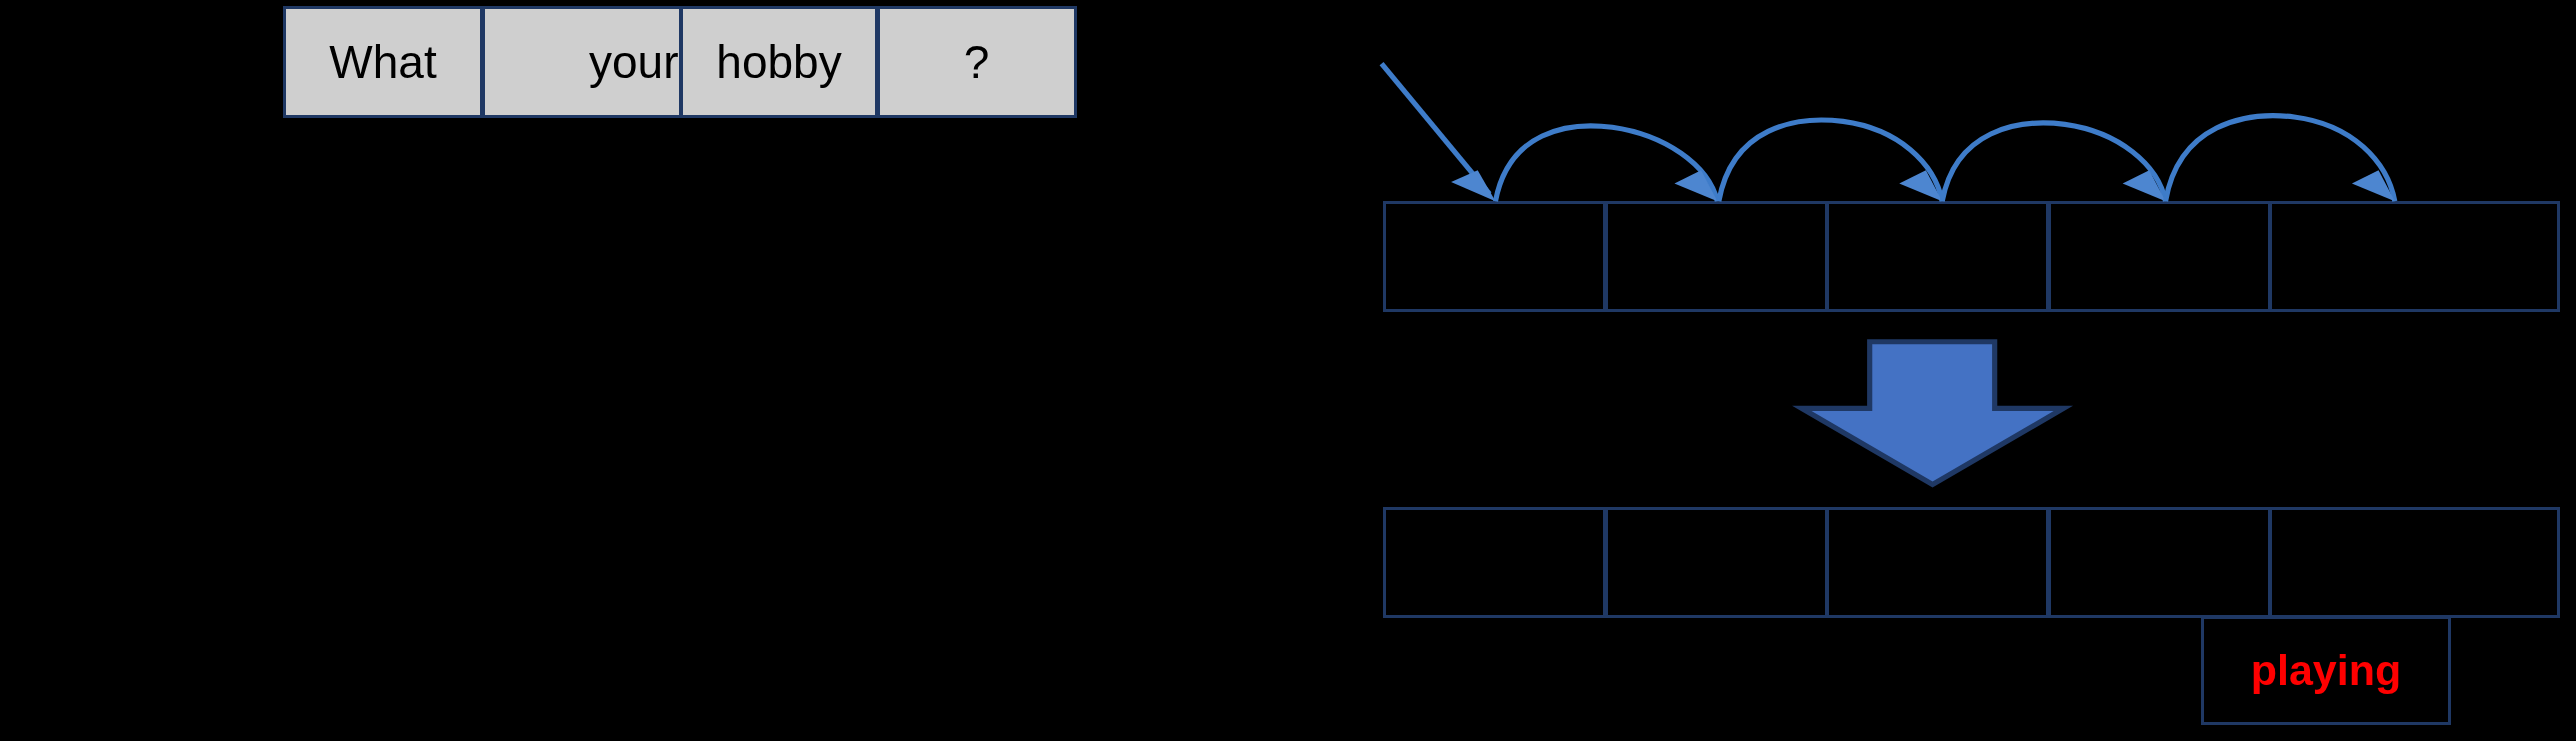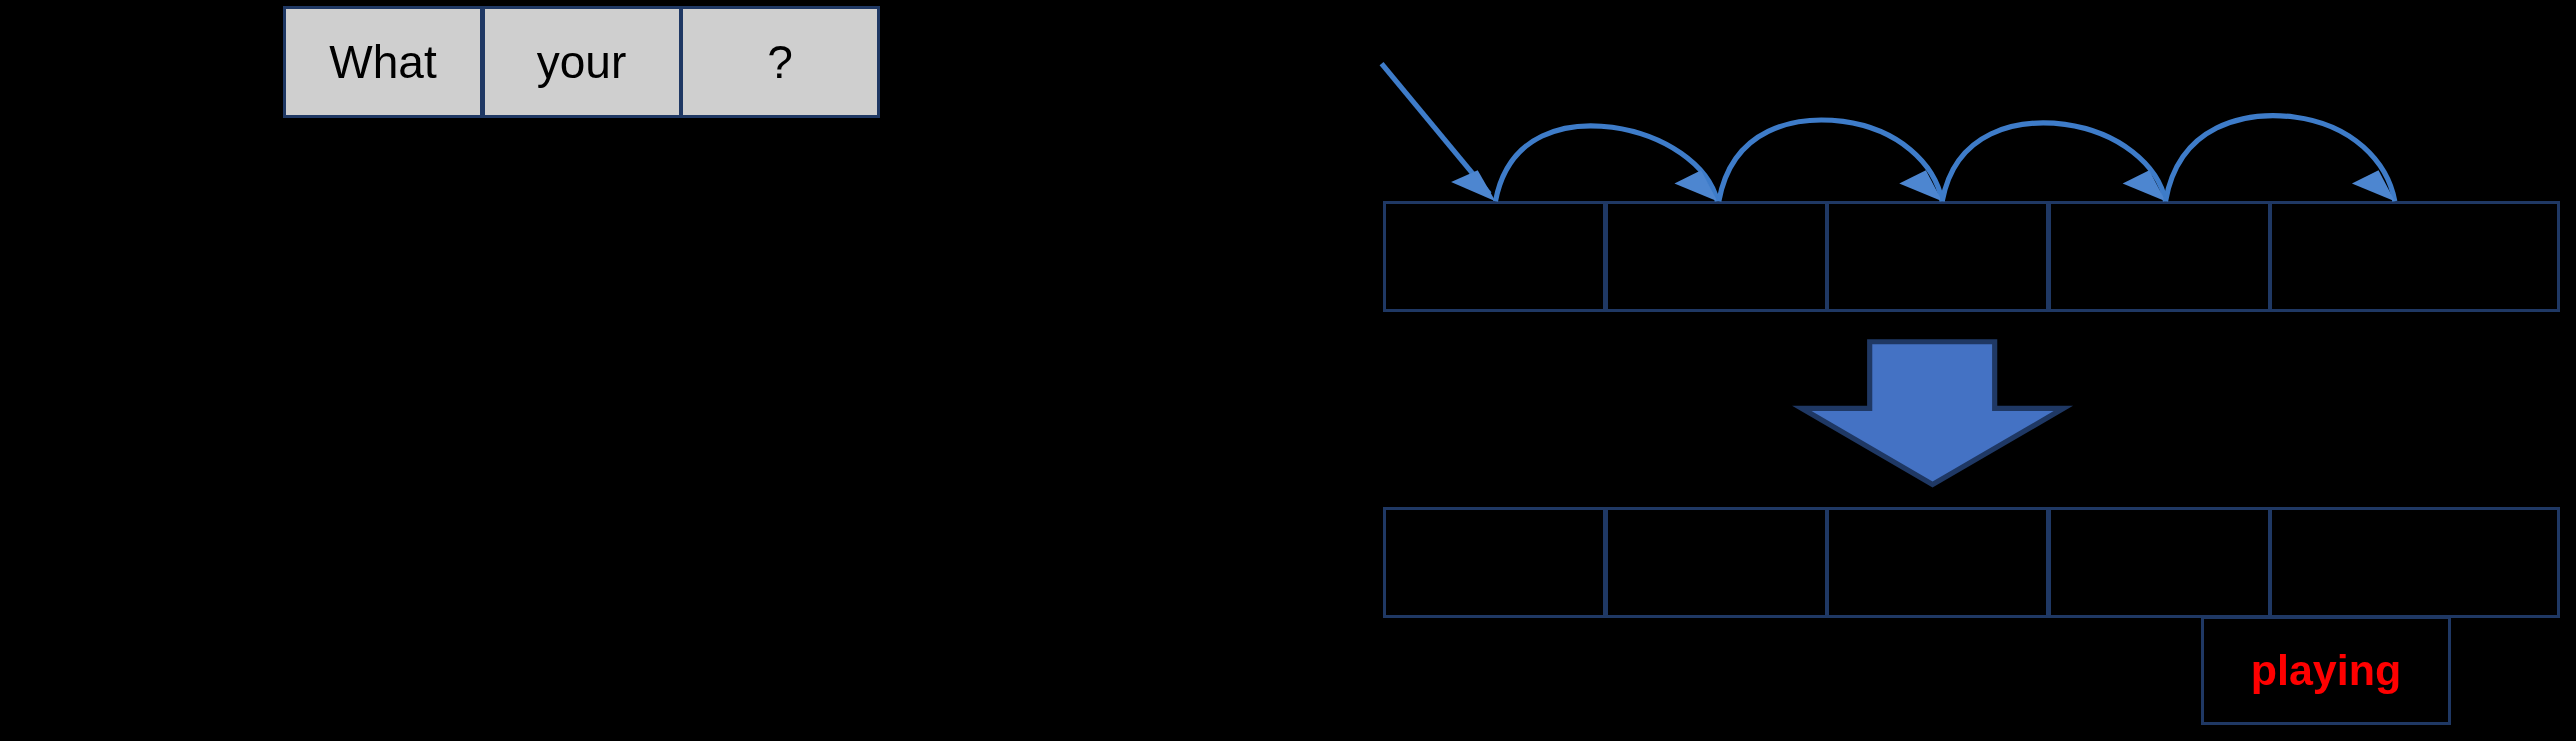--- a/index.html
+++ b/index.html
@@ -113,22 +113,25 @@
 </style>
 </head>
 <body>
 
 <div id="stage">
 
   <div class="grid" id="source-table">
     <div class="cell" style="width:200px;">
       <span>What</span>
     </div>
-    <div class="cell" style="width:200px;">
+    <div class="cell" style="width:200px;justify-content:flex-end;">
       <span>your</span>
+    </div>
+    <div class="cell" style="width:198px;">
+      <span>hobby</span>
     </div>
     <div class="cell" style="width:200px;">
       <span>?</span>
     </div>
   </div>
 
   <div class="grid" id="encoder-table">
     <div class="cell" style="width:223px;">
       <span></span>
     </div>

